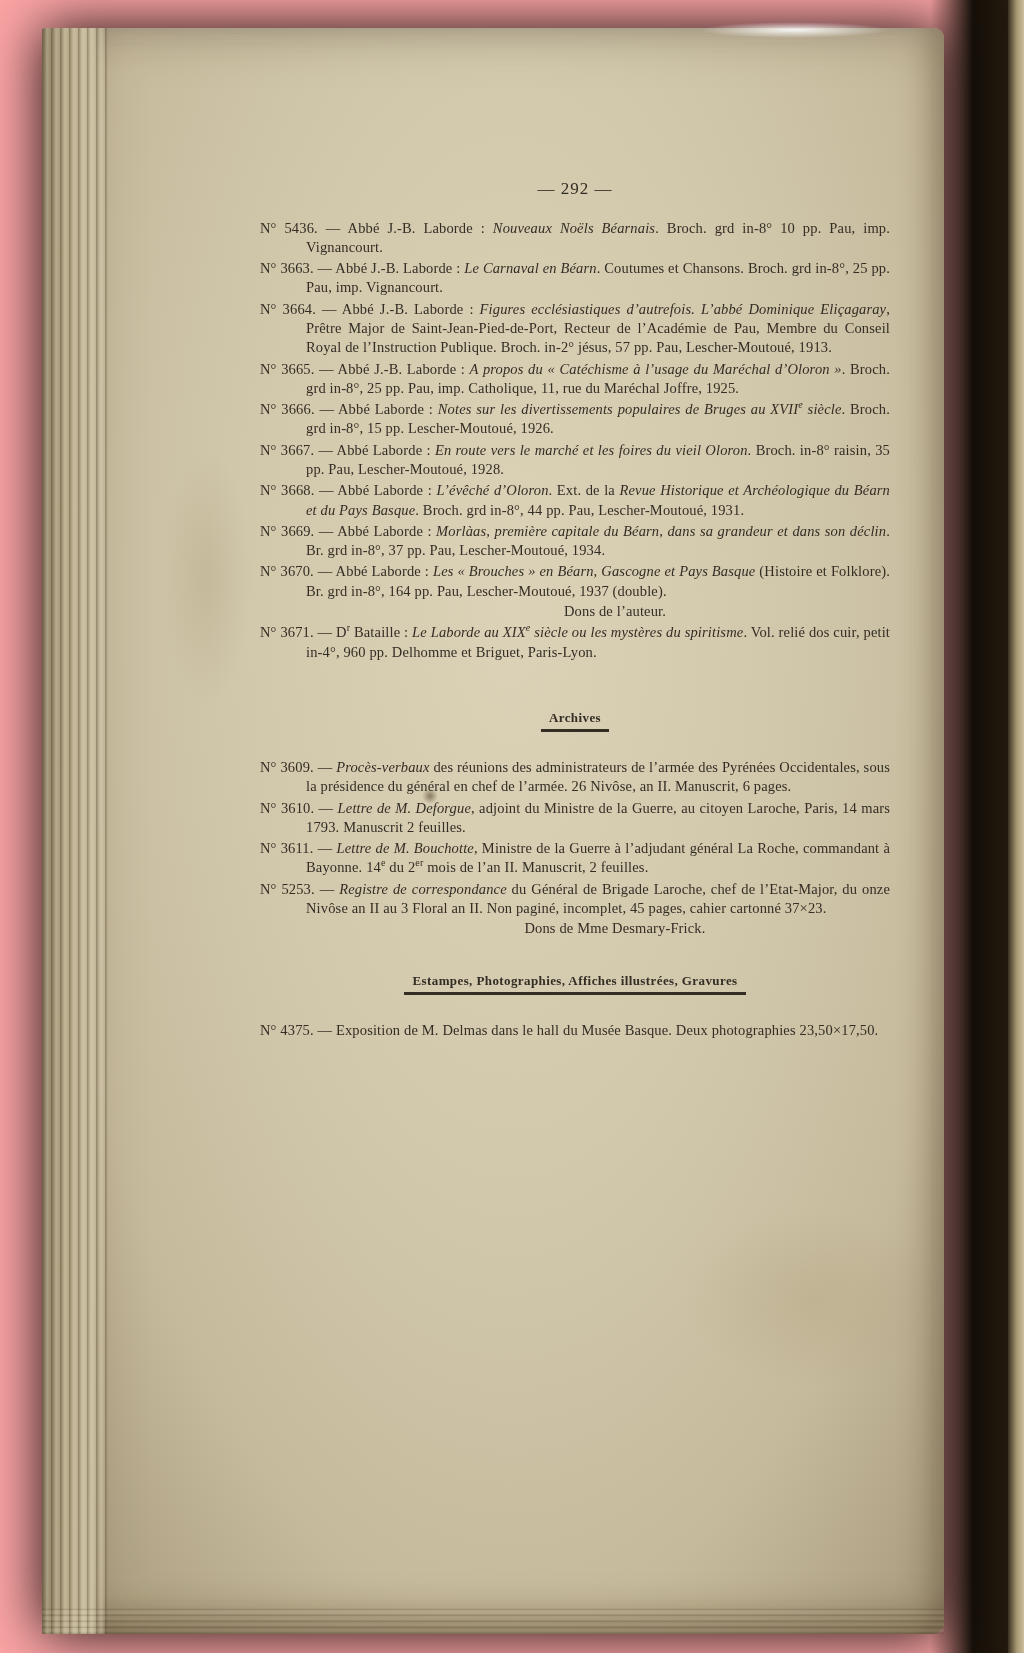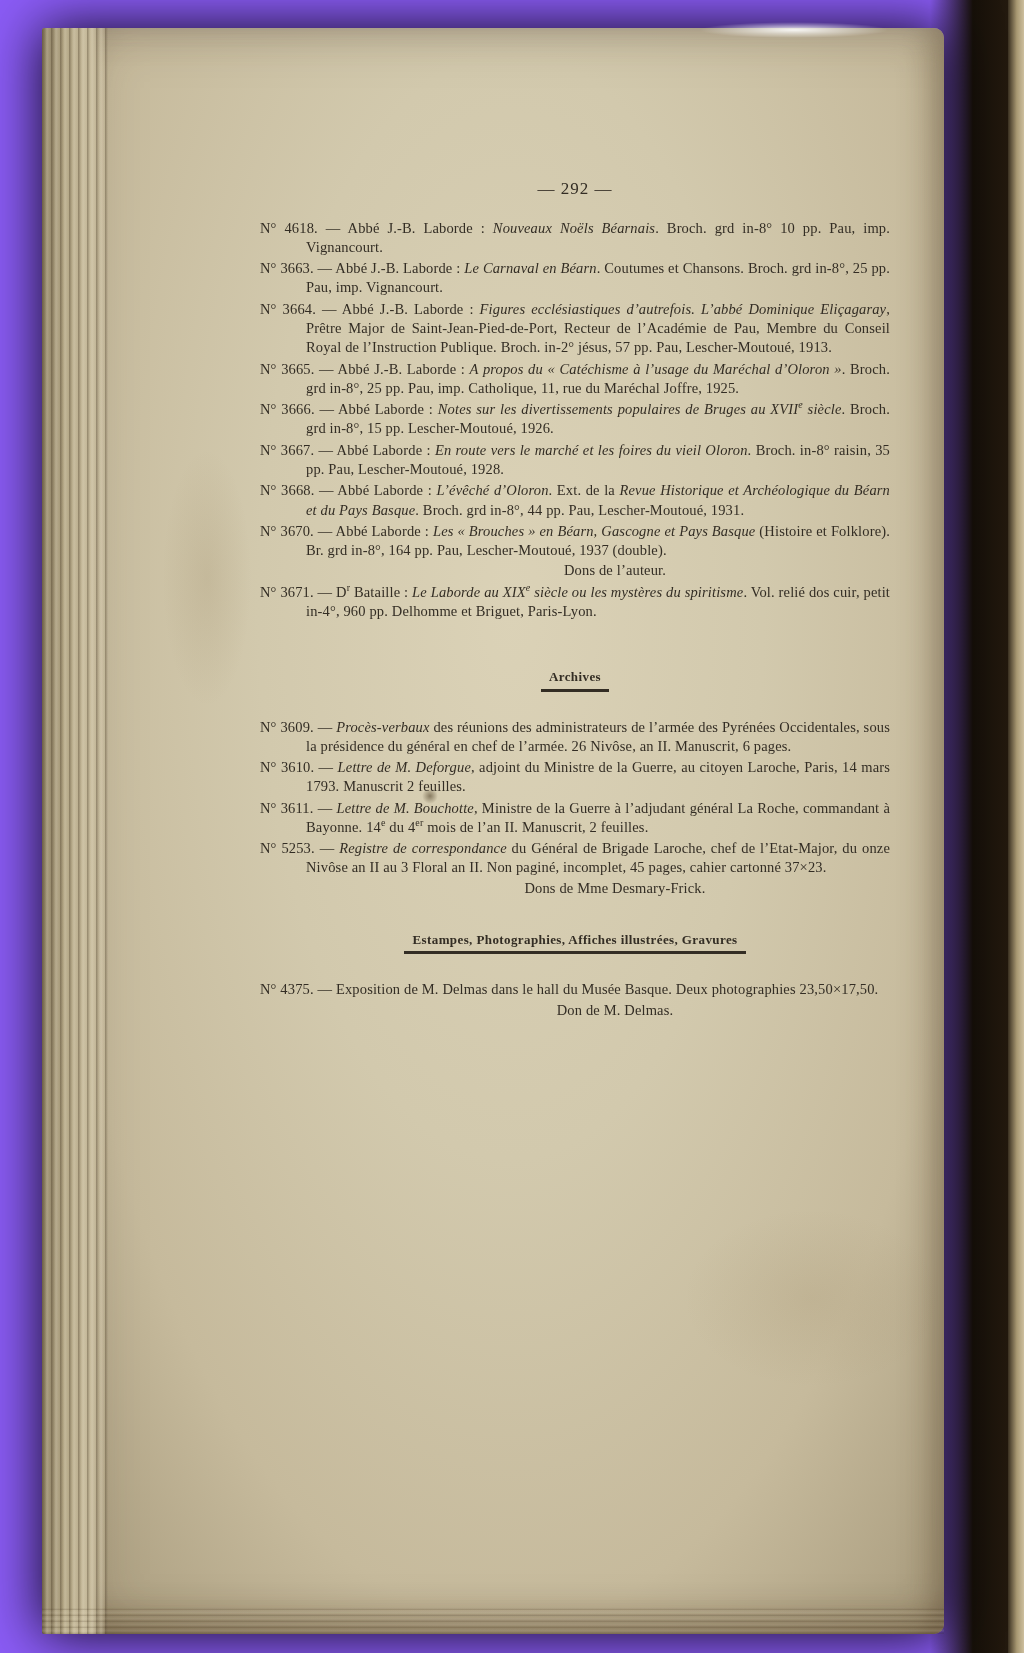--- a/index.html
+++ b/index.html
@@ -2,21 +2,21 @@
 <html><head>
 <meta charset="utf-8">
 <style>
   html, body {
     margin: 0; padding: 0;
     background: #000;
   }
   .scan {
     position: relative;
     width: 1024px; height: 1653px;
-    background: #8b5cf6;
+    background: #fca5a5;
     overflow: hidden;
     font-family: "Liberation Serif", "DejaVu Serif", serif;
   }
   
   .gutter {
     position: absolute; top: 0; right: 16px;
     width: 78px; height: 100%;
     background: linear-gradient(90deg, rgba(10,8,6,0) 0%, #161009 55%, #23190e 100%);
   }
   
@@ -128,37 +128,38 @@
     <div class="bottom-stack"></div>
     <div class="glint"></div>
     <div class="stain1"></div>
     <div class="stain2"></div>
     <div class="stain3"></div>
 
     <div class="text">
       <div class="pagenum">— 292 —</div>
       <div id="sections">
           <section>
-            <div class="entry"><span class="num">N° 4618.</span><span> — Abbé J.-B. Laborde : </span><span class="it">Nouveaux Noëls Béarnais</span><span>. Broch. grd in-8° 10 pp. Pau, imp. Vignancourt.</span></div>
+            <div class="entry"><span class="num">N° 5436.</span><span> — Abbé J.-B. Laborde : </span><span class="it">Nouveaux Noëls Béarnais</span><span>. Broch. grd in-8° 10 pp. Pau, imp. Vignancourt.</span></div>
             <div class="entry"><span class="num">N° 3663.</span><span> — Abbé J.-B. Laborde : </span><span class="it">Le Carnaval en Béarn</span><span>. Coutumes et Chansons. Broch. grd in-8°, 25 pp. Pau, imp. Vignancourt.</span></div>
             <div class="entry"><span class="num">N° 3664.</span><span> — Abbé J.-B. Laborde : </span><span class="it">Figures ecclésiastiques d’autrefois. L’abbé Dominique Eliçagaray</span><span>, Prêtre Major de Saint-Jean-Pied-de-Port, Recteur de l’Académie de Pau, Membre du Conseil Royal de l’Instruction Publique. Broch. in-2° jésus, 57 pp. Pau, Lescher-Moutoué, 1913.</span></div>
             <div class="entry"><span class="num">N° 3665.</span><span> — Abbé J.-B. Laborde : </span><span class="it">A propos du « Catéchisme à l’usage du Maréchal d’Oloron »</span><span>. Broch. grd in-8°, 25 pp. Pau, imp. Catholique, 11, rue du Maréchal Joffre, 1925.</span></div>
             <div class="entry"><span class="num">N° 3666.</span><span> — Abbé Laborde : </span><span class="it">Notes sur les divertissements populaires de Bruges au XVII</span><span class="it sp">e</span><span class="it"> siècle</span><span>. Broch. grd in-8°, 15 pp. Lescher-Moutoué, 1926.</span></div>
             <div class="entry"><span class="num">N° 3667.</span><span> — Abbé Laborde : </span><span class="it">En route vers le marché et les foires du vieil Oloron</span><span>. Broch. in-8° raisin, 35 pp. Pau, Lescher-Moutoué, 1928.</span></div>
             <div class="entry"><span class="num">N° 3668.</span><span> — Abbé Laborde : </span><span class="it">L’évêché d’Oloron</span><span>. Ext. de la </span><span class="it">Revue Historique et Archéologique du Béarn et du Pays Basque</span><span>. Broch. grd in-8°, 44 pp. Pau, Lescher-Moutoué, 1931.</span></div>
+            <div class="entry"><span class="num">N° 3669.</span><span> — Abbé Laborde : </span><span class="it">Morlàas, première capitale du Béarn, dans sa grandeur et dans son déclin</span><span>. Br. grd in-8°, 37 pp. Pau, Lescher-Moutoué, 1934.</span></div>
             <div class="entry"><span class="num">N° 3670.</span><span> — Abbé Laborde : </span><span class="it">Les « Brouches » en Béarn, Gascogne et Pays Basque</span><span> (Histoire et Folklore). Br. grd in-8°, 164 pp. Pau, Lescher-Moutoué, 1937 (double).</span><div class="note">Dons de l’auteur.</div></div>
             <div class="entry"><span class="num">N° 3671.</span><span> — D</span><span class="sp">r</span><span> Bataille : </span><span class="it">Le Laborde au XIX</span><span class="it sp">e</span><span class="it"> siècle ou les mystères du spiritisme</span><span>. Vol. relié dos cuir, petit in-4°, 960 pp. Delhomme et Briguet, Paris-Lyon.</span></div>
           </section>
           <section>
             <div class="heading"><span>Archives</span></div>
             <div class="entry"><span class="num">N° 3609.</span><span> — </span><span class="it">Procès-verbaux</span><span> des réunions des administrateurs de l’armée des Pyrénées Occidentales, sous la présidence du général en chef de l’armée. 26 Nivôse, an II. Manuscrit, 6 pages.</span></div>
             <div class="entry"><span class="num">N° 3610.</span><span> — </span><span class="it">Lettre de M. Deforgue</span><span>, adjoint du Ministre de la Guerre, au citoyen Laroche, Paris, 14 mars 1793. Manuscrit 2 feuilles.</span></div>
-            <div class="entry"><span class="num">N° 3611.</span><span> — </span><span class="it">Lettre de M. Bouchotte</span><span>, Ministre de la Guerre à l’adjudant général La Roche, commandant à Bayonne. 14</span><span class="sp">e</span><span> du 4</span><span class="sp">er</span><span> mois de l’an II. Manuscrit, 2 feuilles.</span></div>
+            <div class="entry"><span class="num">N° 3611.</span><span> — </span><span class="it">Lettre de M. Bouchotte</span><span>, Ministre de la Guerre à l’adjudant général La Roche, commandant à Bayonne. 14</span><span class="sp">e</span><span> du 2</span><span class="sp">er</span><span> mois de l’an II. Manuscrit, 2 feuilles.</span></div>
             <div class="entry"><span class="num">N° 5253.</span><span> — </span><span class="it">Registre de correspondance</span><span> du Général de Brigade Laroche, chef de l’Etat-Major, du onze Nivôse an II au 3 Floral an II. Non paginé, incomplet, 45 pages, cahier cartonné 37×23.</span><div class="note">Dons de Mme Desmary-Frick.</div></div>
           </section>
           <section class="extra-gap">
             <div class="heading"><span>Estampes, Photographies, Affiches illustrées, Gravures</span></div>
-            <div class="entry"><span class="num">N° 4375.</span><span> — Exposition de M. Delmas dans le hall du Musée Basque. Deux photographies 23,50×17,50.</span><div class="note">Don de M. Delmas.</div></div>
+            <div class="entry"><span class="num">N° 4375.</span><span> — Exposition de M. Delmas dans le hall du Musée Basque. Deux photographies 23,50×17,50.</span></div>
           </section>
         </div>
     </div>
   </div>
 </div>
 
 </body></html>

